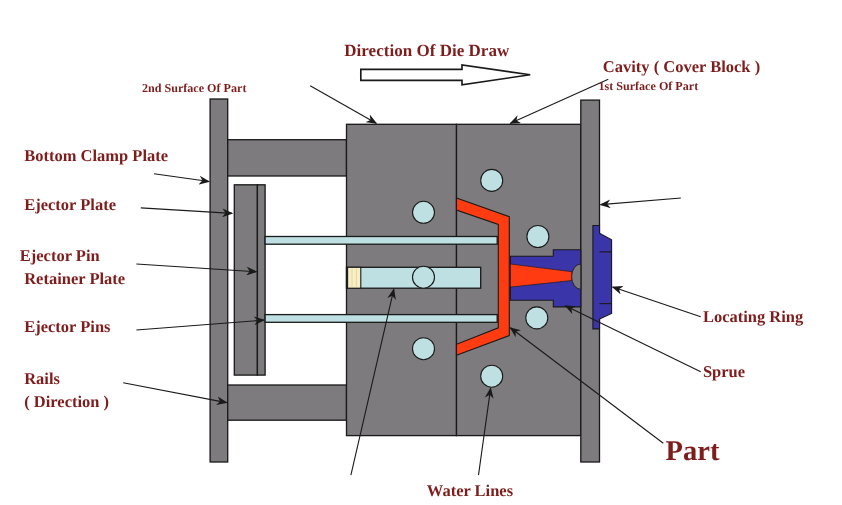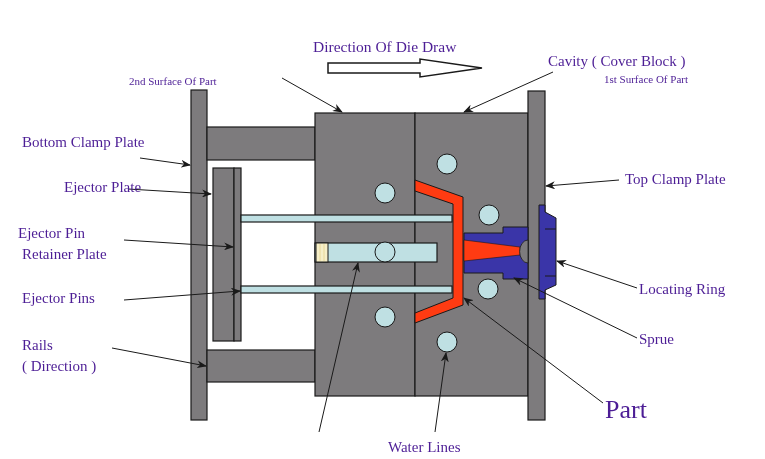--- a/index.html
+++ b/index.html
@@ -1,19 +1,19 @@
 <!DOCTYPE html>
 <html><head>
 <meta charset="utf-8">
 <style>
   html, body { margin: 0; padding: 0; background: #ffffff; }
   body { width: 765px; height: 459px; position: relative; overflow: hidden;
          font-family: "Liberation Serif", "DejaVu Serif", serif; }
   #stage { position: absolute; left: 0; top: 0; width: 765px; height: 459px; }
-  .lbl { position: absolute; font-weight: normal; color: #4c1d95; white-space: nowrap; line-height: 1.15; }
+  .lbl { position: absolute; font-weight: bold; color: #7f1d1d; white-space: nowrap; line-height: 1.15; }
   .lbl.big { font-size: 15.5px; }
   .lbl.mid { font-size: 15px; }
   .lbl.small { font-size: 11px; }
   .lbl.huge { font-size: 26px; }
 </style>
 </head>
 <body>
 
 <div id="stage">
   <svg width="765" height="459" viewBox="0 0 765 459">
@@ -84,29 +84,28 @@
       <line x1="435" y1="432" x2="446" y2="353" marker-end="url(#ah)"></line>
     </g>
   </svg>
 
   
   <div class="lbl big" style="left:313px; top:38px;">Direction Of Die Draw</div>
 
   <div class="lbl small" style="left:129px; top:75px;">2nd Surface Of Part</div>
 
   <div class="lbl mid" style="left:548px; top:53px;">Cavity ( Cover Block )</div>
-  <div class="lbl small" style="left:604px; top:73px;">1st Surface Of Part</div>
+  <div class="lbl small" style="left:544px; top:73px;">1st Surface Of Part</div>
 
   <div class="lbl mid" style="left:22px; top:134px;">Bottom Clamp Plate</div>
-  <div class="lbl mid" style="left:22px; top:179px;margin-left:42px;">Ejector Plate</div>
+  <div class="lbl mid" style="left:22px; top:179px;">Ejector Plate</div>
   <div class="lbl mid" style="left:18px; top:225px;">Ejector Pin</div>
   <div class="lbl mid" style="left:22px; top:246px;">Retainer Plate</div>
   <div class="lbl mid" style="left:22px; top:290px;">Ejector Pins</div>
   <div class="lbl mid" style="left:22px; top:337px;">Rails</div>
   <div class="lbl mid" style="left:22px; top:358px;">( Direction )</div>
 
-  <div class="lbl mid" style="left:625px; top:171px;">Top Clamp Plate</div>
   <div class="lbl mid" style="left:639px; top:281px;">Locating Ring</div>
   <div class="lbl mid" style="left:639px; top:331px;">Sprue</div>
   <div class="lbl huge" style="left:605px; top:395px;">Part</div>
 
   <div class="lbl mid" style="left:388px; top:439px;">Water Lines</div>
 </div>
 
 </body></html>

